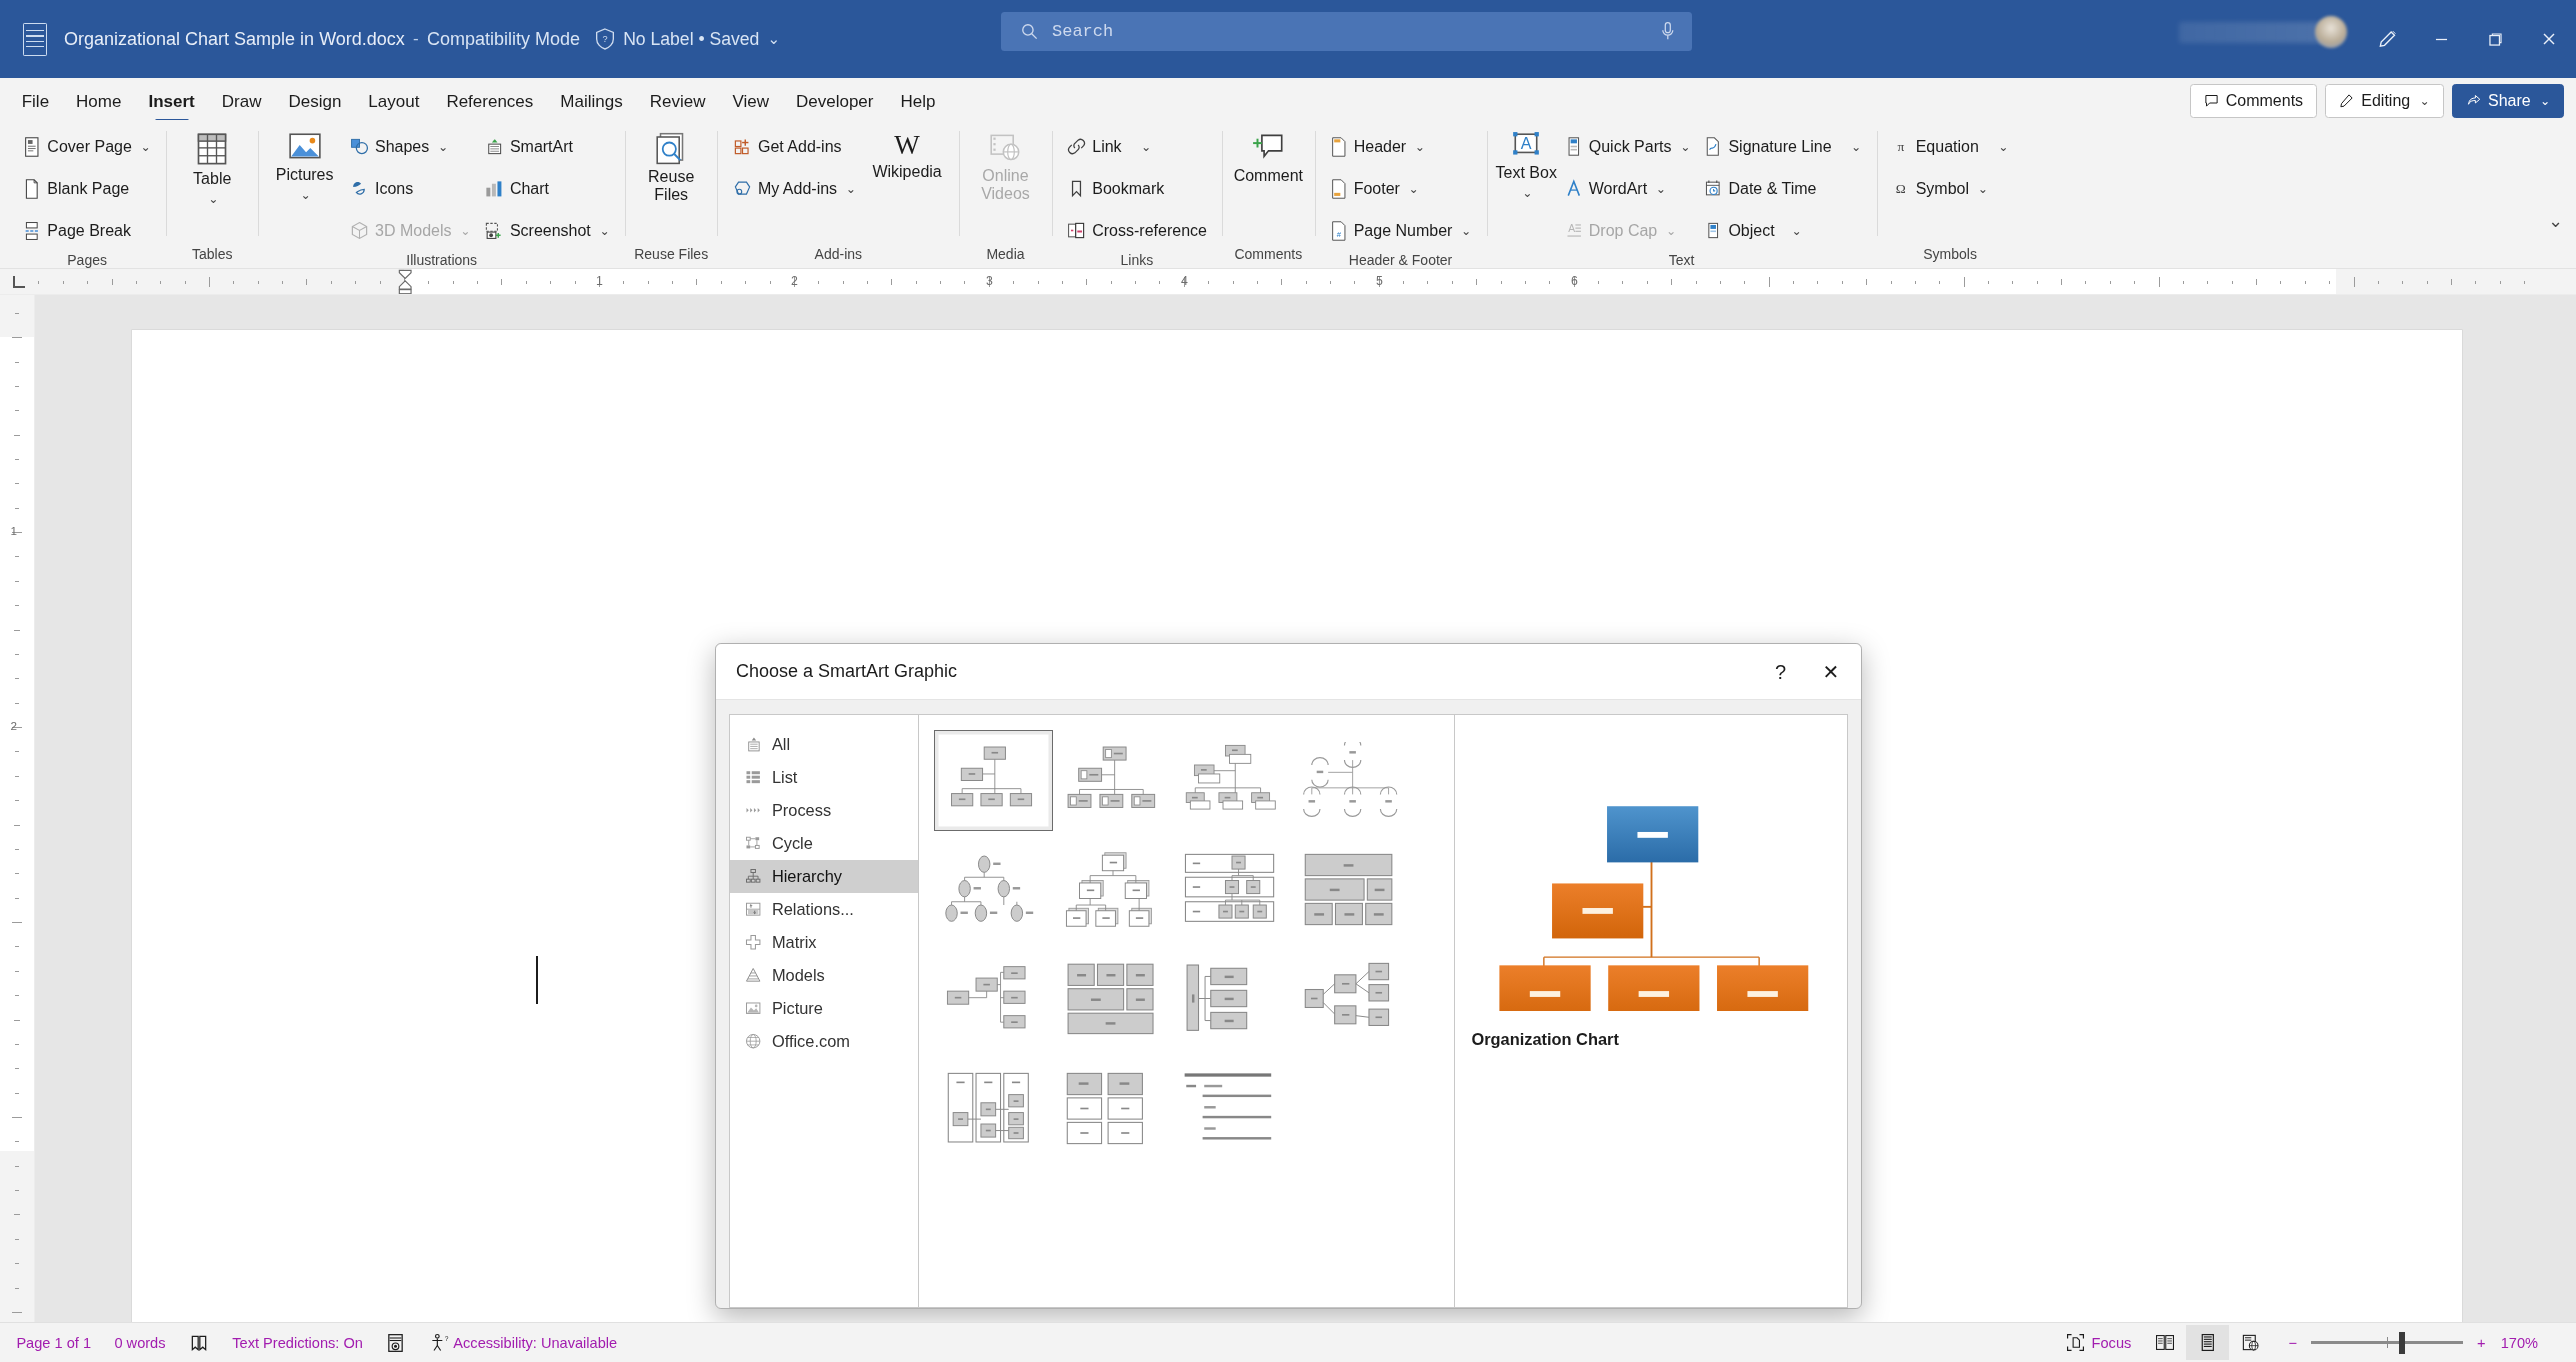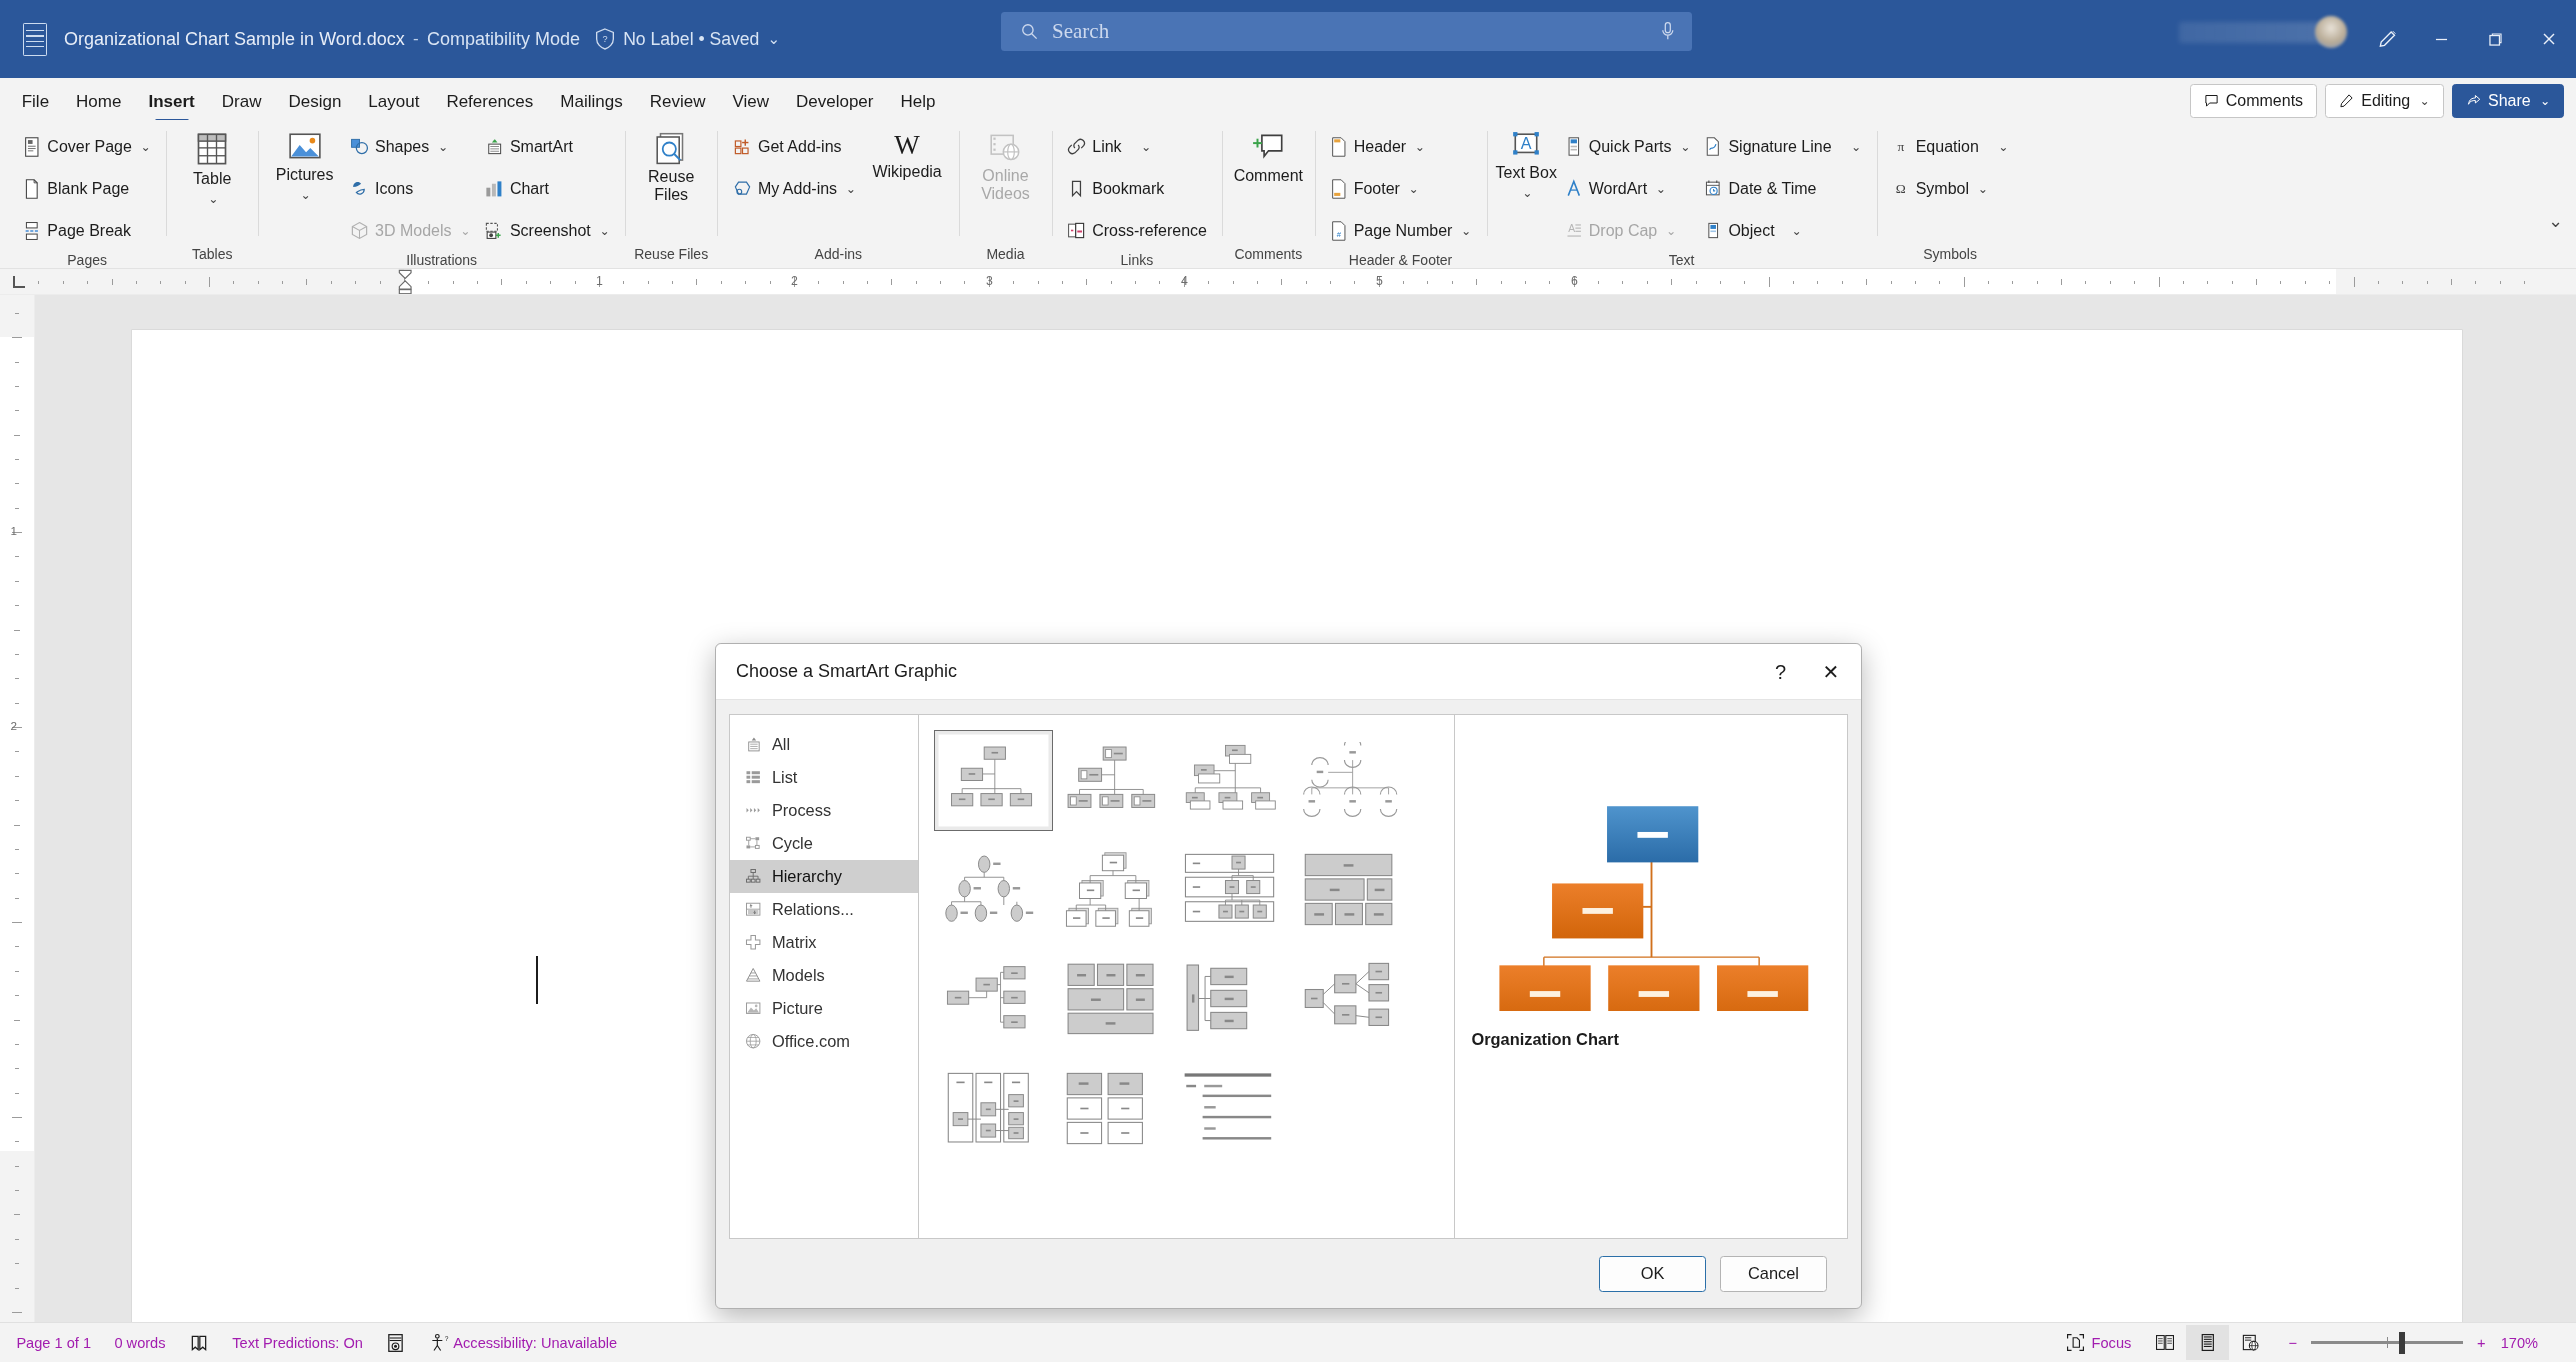--- a/index.html
+++ b/index.html
@@ -47,22 +47,22 @@
 
   .search-wrap {
     position: absolute; left: 1001px; top: 11.7px;
     width: 691px; height: 39px;
     background: #4a74b5; border-radius: 3.5px;
     display: flex; align-items: center;
   }
   .search-wrap .mag { margin-left: 19px; margin-right: 13px; }
   .search-input {
     background: transparent; border: none; outline: none;
-    color: #dbe6f6; font-size: 21px; flex: 1;
-    font-family: Liberation Serif, serif;
+    color: #dbe6f6; font-size: 17px; flex: 1;
+    font-family: Liberation Mono, monospace;
   }
   .search-input::placeholder { color: #cdd9ee; }
   .mic { margin-right: 15px; }
 
   .user-blur {
     position: absolute; right: 245px; top: 22px;
     width: 152px; height: 21px;
     background: linear-gradient(90deg, rgba(255,255,255,0.10), rgba(255,255,255,0.16));
     filter: blur(2.9px); border-radius: 2.3px;
   }
@@ -1433,24 +1433,20 @@
               <rect x="206" y="196" width="78" height="48" fill="url(#gor)"></rect>
               <rect x="232" y="218" width="26" height="5" fill="#fdf1e0"></rect>
             </svg>
           </div>
           <div class="preview-name">Organization Chart</div>
         </div>
 
       </div>
     </div>
 
-    <div class="dlg-footer">
-      <button class="dbtn default">OK</button>
-      <button class="dbtn">Cancel</button>
-    </div>
   </div>
 </div>
 
 <div class="statusbar">
   <div class="sitem" style="padding-left:16.4px">Page 1 of 1</div>
   <div class="sitem">0 words</div>
   <div class="sitem">
     <svg width="20" height="20" viewBox="0 0 24 24">
         <path d="M4 4 H11 V20 L7.5 17 L4 20 Z" fill="none" stroke="#1c1c1c" stroke-width="1.5"></path>
         <path d="M13 4 H20 V20 L16.5 17 L13 20 Z" fill="none" stroke="#1c1c1c" stroke-width="1.5"></path>

